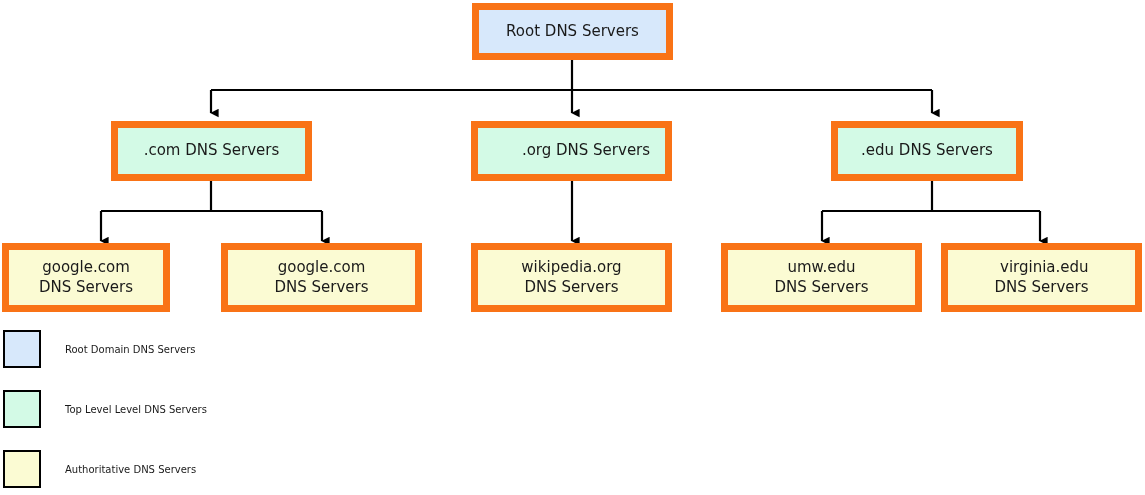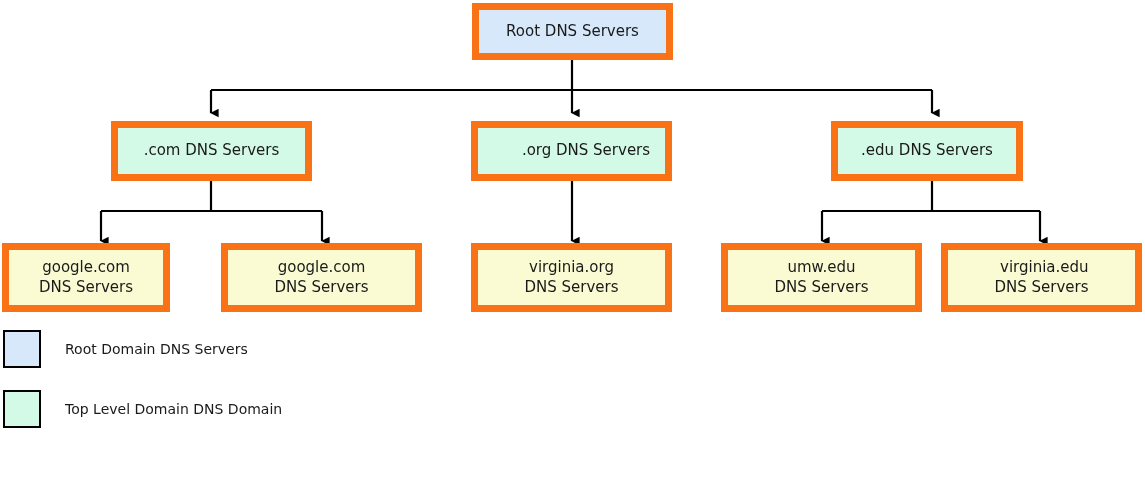--- a/index.html
+++ b/index.html
@@ -52,21 +52,21 @@
   }
   .legend-swatch {
     width: 38px;
     height: 38px;
     box-sizing: border-box;
     border: 2px solid #000000;
     flex: none;
   }
   .legend-label {
     margin-left: 24px;
-    font-size: 14px;
+    font-size: 10px;
     color: #1a1a1a;
     white-space: nowrap;
   }
 </style>
 </head>
 <body>
 
 <div id="diagram-root">
 
   <svg class="connectors" viewBox="0 0 1145 495" width="1145" height="495" xmlns="http://www.w3.org/2000/svg">
@@ -100,31 +100,35 @@
   <div class="node node-root" style="left:472px; top:3px; width:201px; height:57px;">Root DNS Servers</div>
 
   <div class="node node-tld" style="left:111px; top:121px; width:201px; height:60px;">.com DNS Servers</div>
   <div class="node node-tld" style="left:471px; top:121px; width:201px; height:60px;padding-left:29px;">.org DNS Servers</div>
   <div class="node node-tld" style="left:831px; top:121px; width:192px; height:60px;">.edu DNS Servers</div>
 
   <div class="node node-auth" style="left:2px; top:243px; width:168px; height:69px;">google.com
 DNS Servers</div>
   <div class="node node-auth" style="left:221px; top:243px; width:201px; height:69px;">google.com
 DNS Servers</div>
-  <div class="node node-auth" style="left:471px; top:243px; width:201px; height:69px;">virginia.org
+  <div class="node node-auth" style="left:471px; top:243px; width:201px; height:69px;">wikipedia.org
 DNS Servers</div>
   <div class="node node-auth" style="left:721px; top:243px; width:201px; height:69px;">umw.edu
 DNS Servers</div>
   <div class="node node-auth" style="left:941px; top:243px; width:201px; height:69px;text-align:right;">virginia.edu
 DNS Servers</div>
 
   <div class="legend-row" style="left:3px; top:330px;">
     <div class="legend-swatch node-root"></div>
     <div class="legend-label">Root Domain DNS Servers</div>
   </div>
 
   <div class="legend-row" style="left:3px; top:390px;">
     <div class="legend-swatch node-tld"></div>
-    <div class="legend-label">Top Level Domain DNS Domain</div>
+    <div class="legend-label">Top Level Level DNS Servers</div>
   </div>
 
+  <div class="legend-row" style="left:3px; top:450px;">
+    <div class="legend-swatch node-auth"></div>
+    <div class="legend-label">Authoritative DNS Servers</div>
+  </div>
 
 </div>
 
 </body></html>

